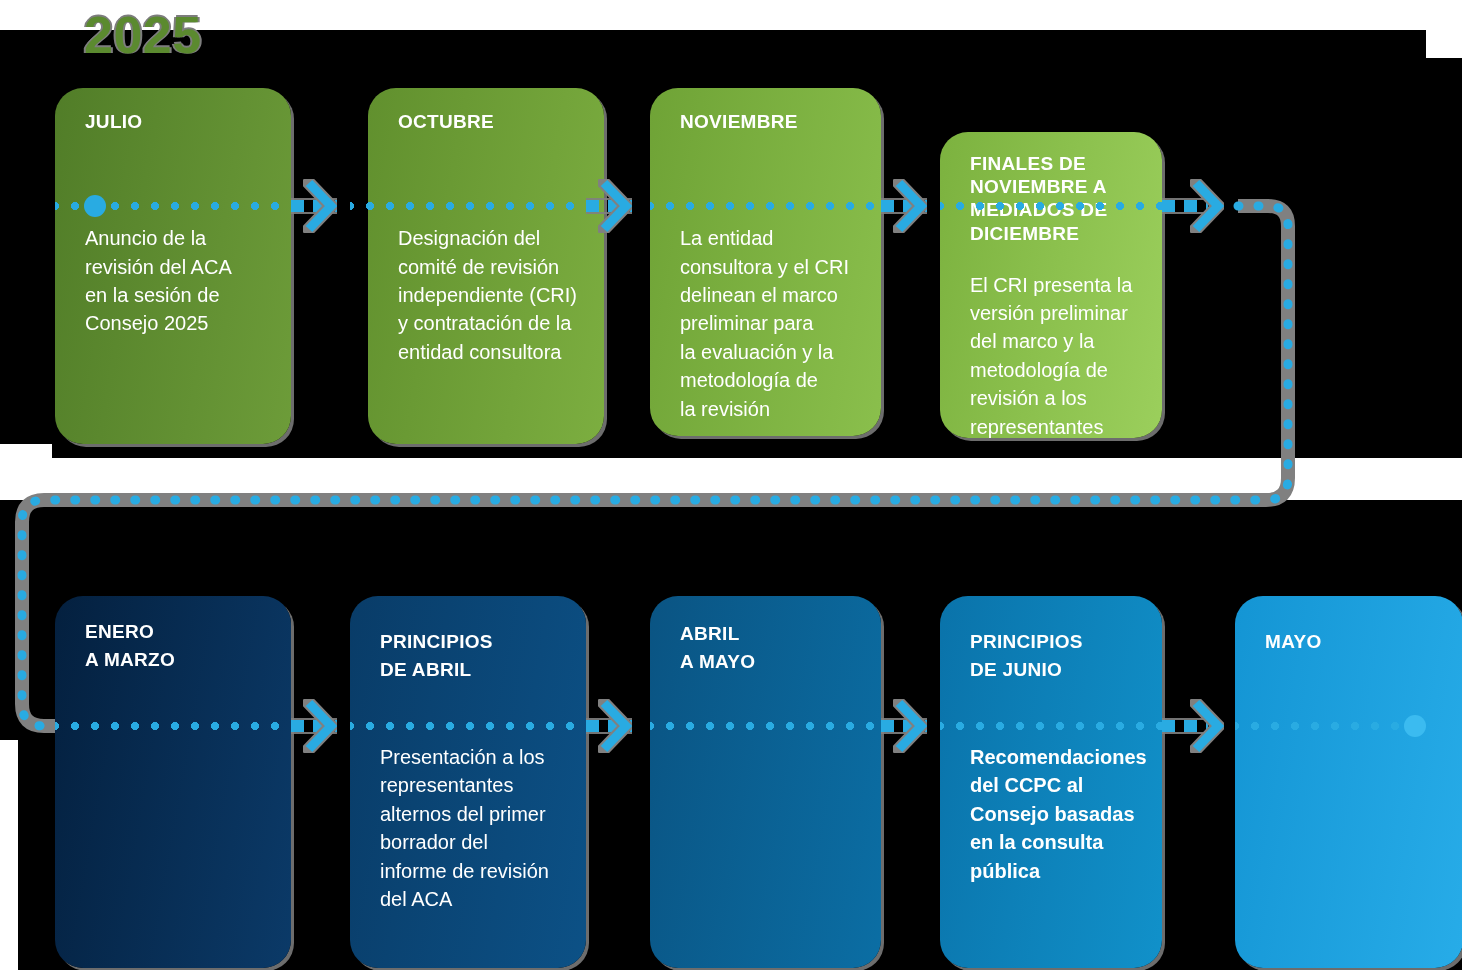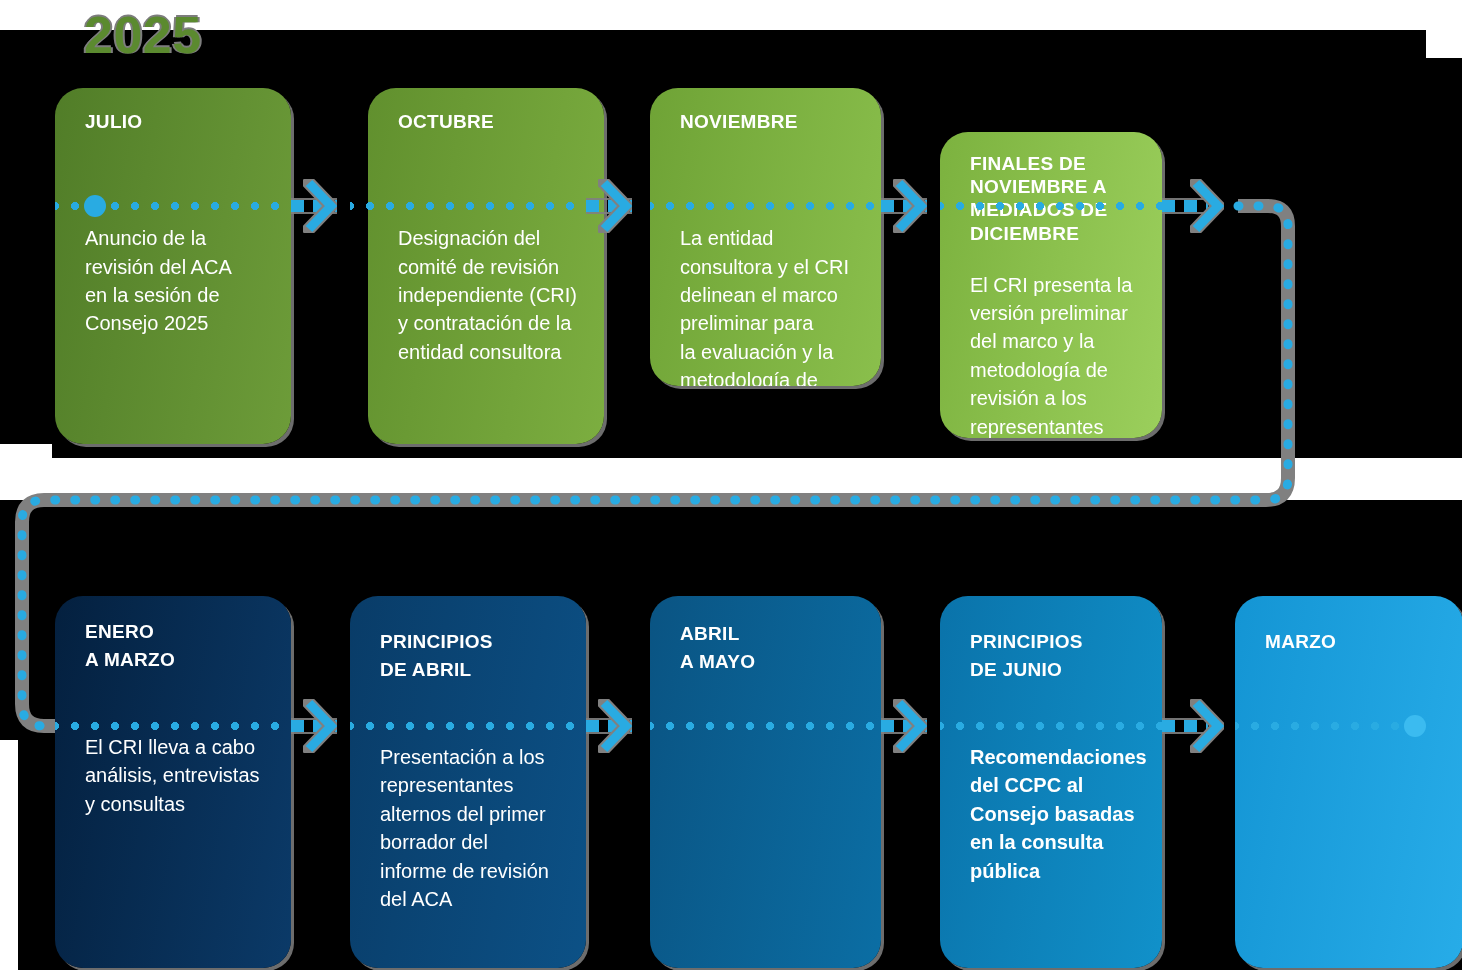--- a/index.html
+++ b/index.html
@@ -176,21 +176,21 @@
   <div class="rail" style="left:350px;top:202px;width:236px;"></div>
 
   <div class="gap-rail" style="left:586px;top:200px;width:46px;"></div>
   <div class="chev" style="left:598px;top:179px;">
     <svg width="34" height="54" viewBox="0 0 34 54">
       <polyline points="6,4 28,27 6,50" fill="none" stroke="#808080" stroke-width="13" stroke-linecap="square" stroke-linejoin="miter"></polyline>
       <polyline points="6,4 28,27 6,50" fill="none" stroke="#29ABE2" stroke-width="9" stroke-linecap="butt" stroke-linejoin="miter"></polyline>
     </svg>
   </div>
 
-  <div class="card" style="left:650px;top:88px;width:231px;height:298px;background:linear-gradient(100deg,#6fa336 0%,#8abf4c 100%);">
+  <div class="card" style="left:650px;top:88px;width:231px;height:348px;background:linear-gradient(100deg,#6fa336 0%,#8abf4c 100%);">
     <div class="month">NOVIEMBRE</div>
     <div class="desc" style="margin-top:90px;">La entidad
 consultora y el CRI
 delinean el marco
 preliminar para
 la evaluación y la
 metodología de
 la revisión</div>
   </div>
   <div class="rail" style="left:650px;top:202px;width:231px;"></div>
@@ -230,23 +230,20 @@
   <svg class="wrap-svg" viewBox="0 0 1462 970" xmlns="http://www.w3.org/2000/svg">
 
     <path d="M 1238 206 L 1268 206 Q 1288 206 1288 226 L 1288 478 Q 1288 500 1266 500 L 44 500 Q 22 500 22 522 L 22 704 Q 22 726 44 726 L 70 726" fill="none" stroke="#808080" stroke-width="14" stroke-linecap="butt"></path>
 
     <path d="M 1238 206 L 1268 206 Q 1288 206 1288 226 L 1288 478 Q 1288 500 1266 500 L 44 500 Q 22 500 22 522 L 22 704 Q 22 726 44 726 L 70 726" fill="none" stroke="#29ABE2" stroke-width="9" stroke-linecap="round" stroke-dasharray="1 19"></path>
   </svg>
 
   <div class="card" style="left:55px;top:596px;width:236px;height:372px;background:linear-gradient(100deg,#04203f 0%,#0b3a68 100%);">
     <div class="month" style="line-height:1.45;">ENERO
 A MARZO</div>
-    <div class="desc" style="margin-top:60px;">El CRI lleva a cabo
-análisis, entrevistas
-y consultas</div>
   </div>
   <div class="rail" style="left:55px;top:722px;width:236px;"></div>
 
   <div class="gap-rail" style="left:291px;top:720px;width:46px;"></div>
   <div class="chev" style="left:303px;top:699px;">
     <svg width="34" height="54" viewBox="0 0 34 54">
       <polyline points="6,4 28,27 6,50" fill="none" stroke="#808080" stroke-width="13" stroke-linecap="square" stroke-linejoin="miter"></polyline>
       <polyline points="6,4 28,27 6,50" fill="none" stroke="#29ABE2" stroke-width="9" stroke-linecap="butt" stroke-linejoin="miter"></polyline>
     </svg>
   </div>
@@ -298,18 +295,18 @@
 
   <div class="gap-rail" style="left:1162px;top:720px;width:46px;"></div>
   <div class="chev" style="left:1190px;top:699px;">
     <svg width="34" height="54" viewBox="0 0 34 54">
       <polyline points="6,4 28,27 6,50" fill="none" stroke="#808080" stroke-width="13" stroke-linecap="square" stroke-linejoin="miter"></polyline>
       <polyline points="6,4 28,27 6,50" fill="none" stroke="#29ABE2" stroke-width="9" stroke-linecap="butt" stroke-linejoin="miter"></polyline>
     </svg>
   </div>
 
   <div class="card" style="left:1235px;top:596px;width:228px;height:372px;background:linear-gradient(100deg,#1495d4 0%,#27ace8 100%);padding-top:32px;">
-    <div class="month" style="line-height:1.45;">MARZO</div>
+    <div class="month" style="line-height:1.45;">MAYO</div>
   </div>
   <div class="rail" style="left:1235px;top:722px;width:186px;background-position:30px center;"></div>
   <div class="rail-dot" style="left:1404px;top:715px;background:#3bbbf0;"></div>
 
 </div>
 
 </body></html>

